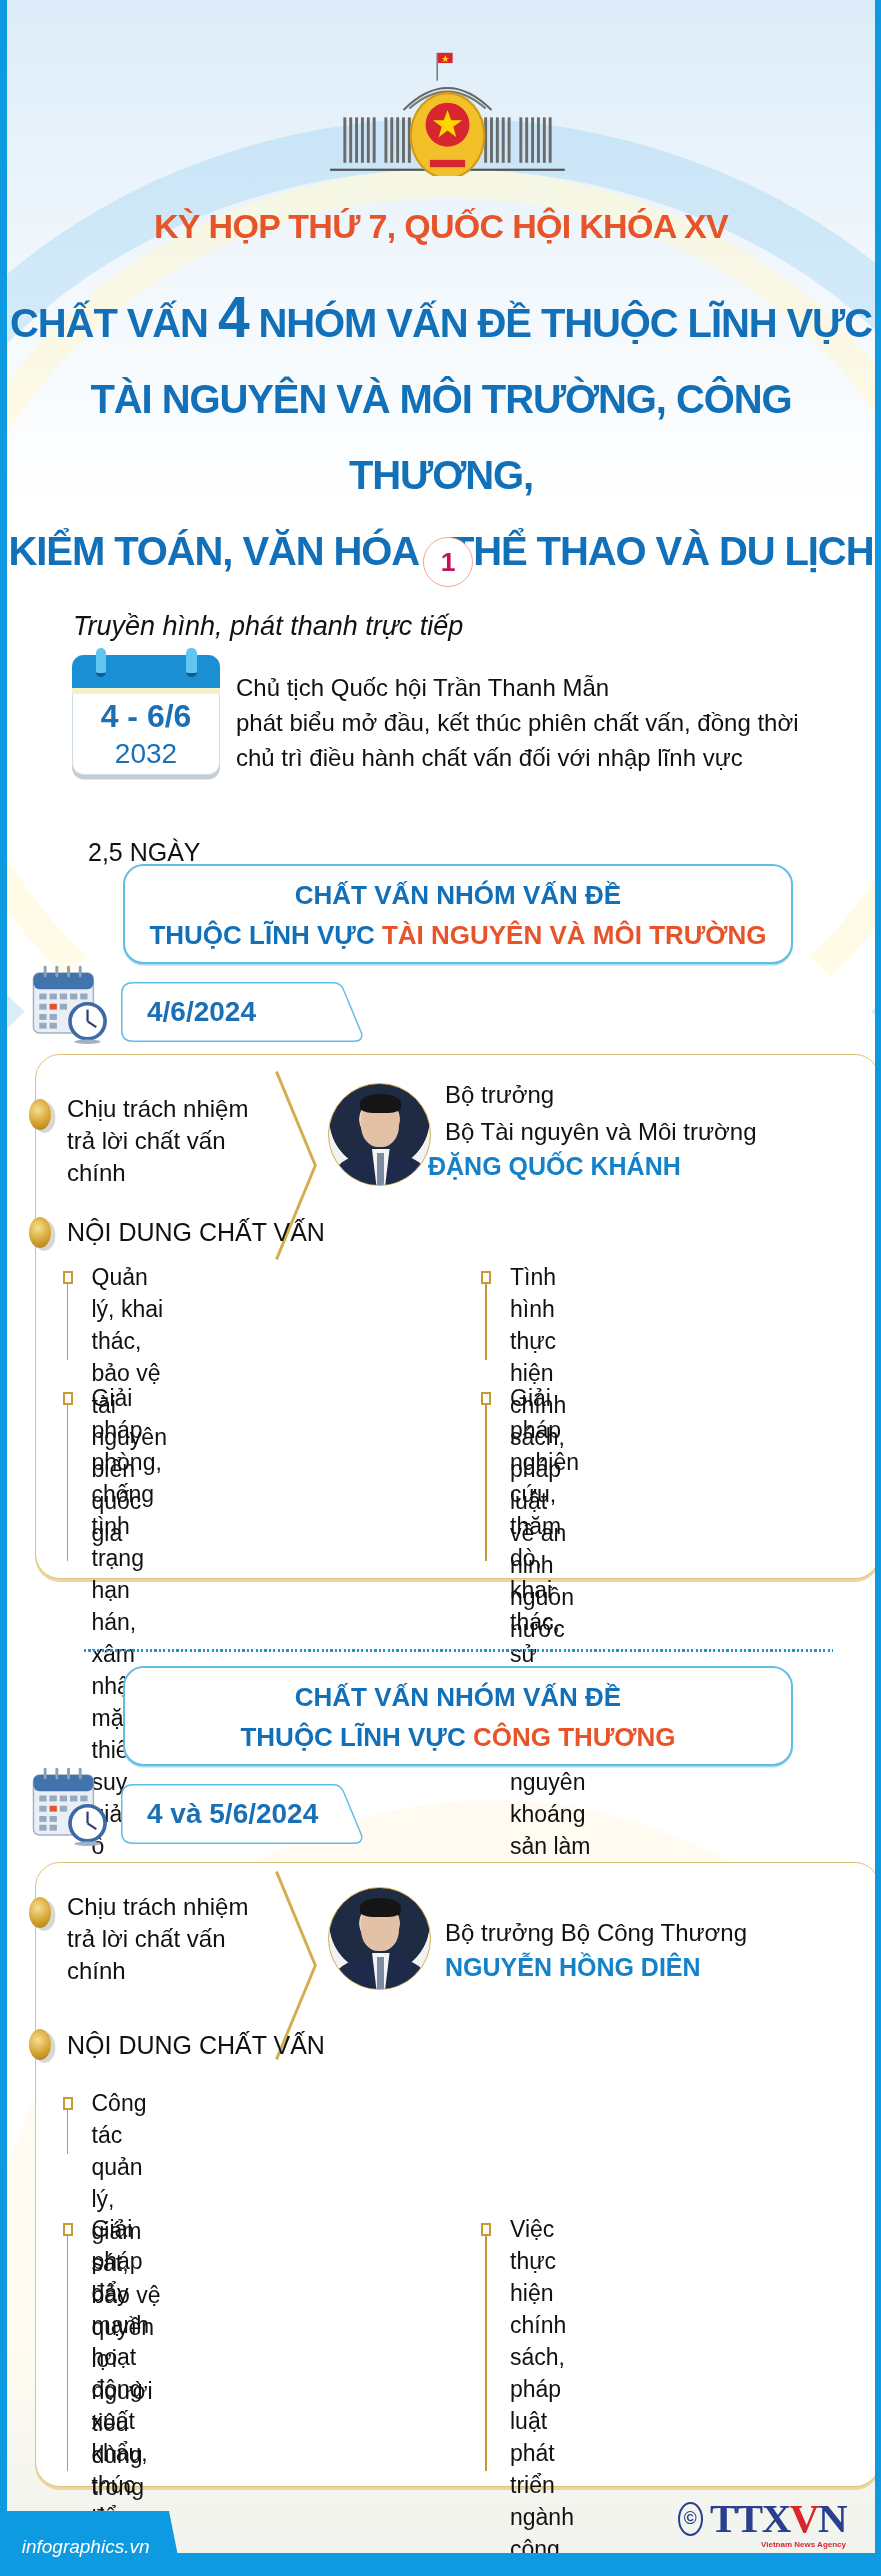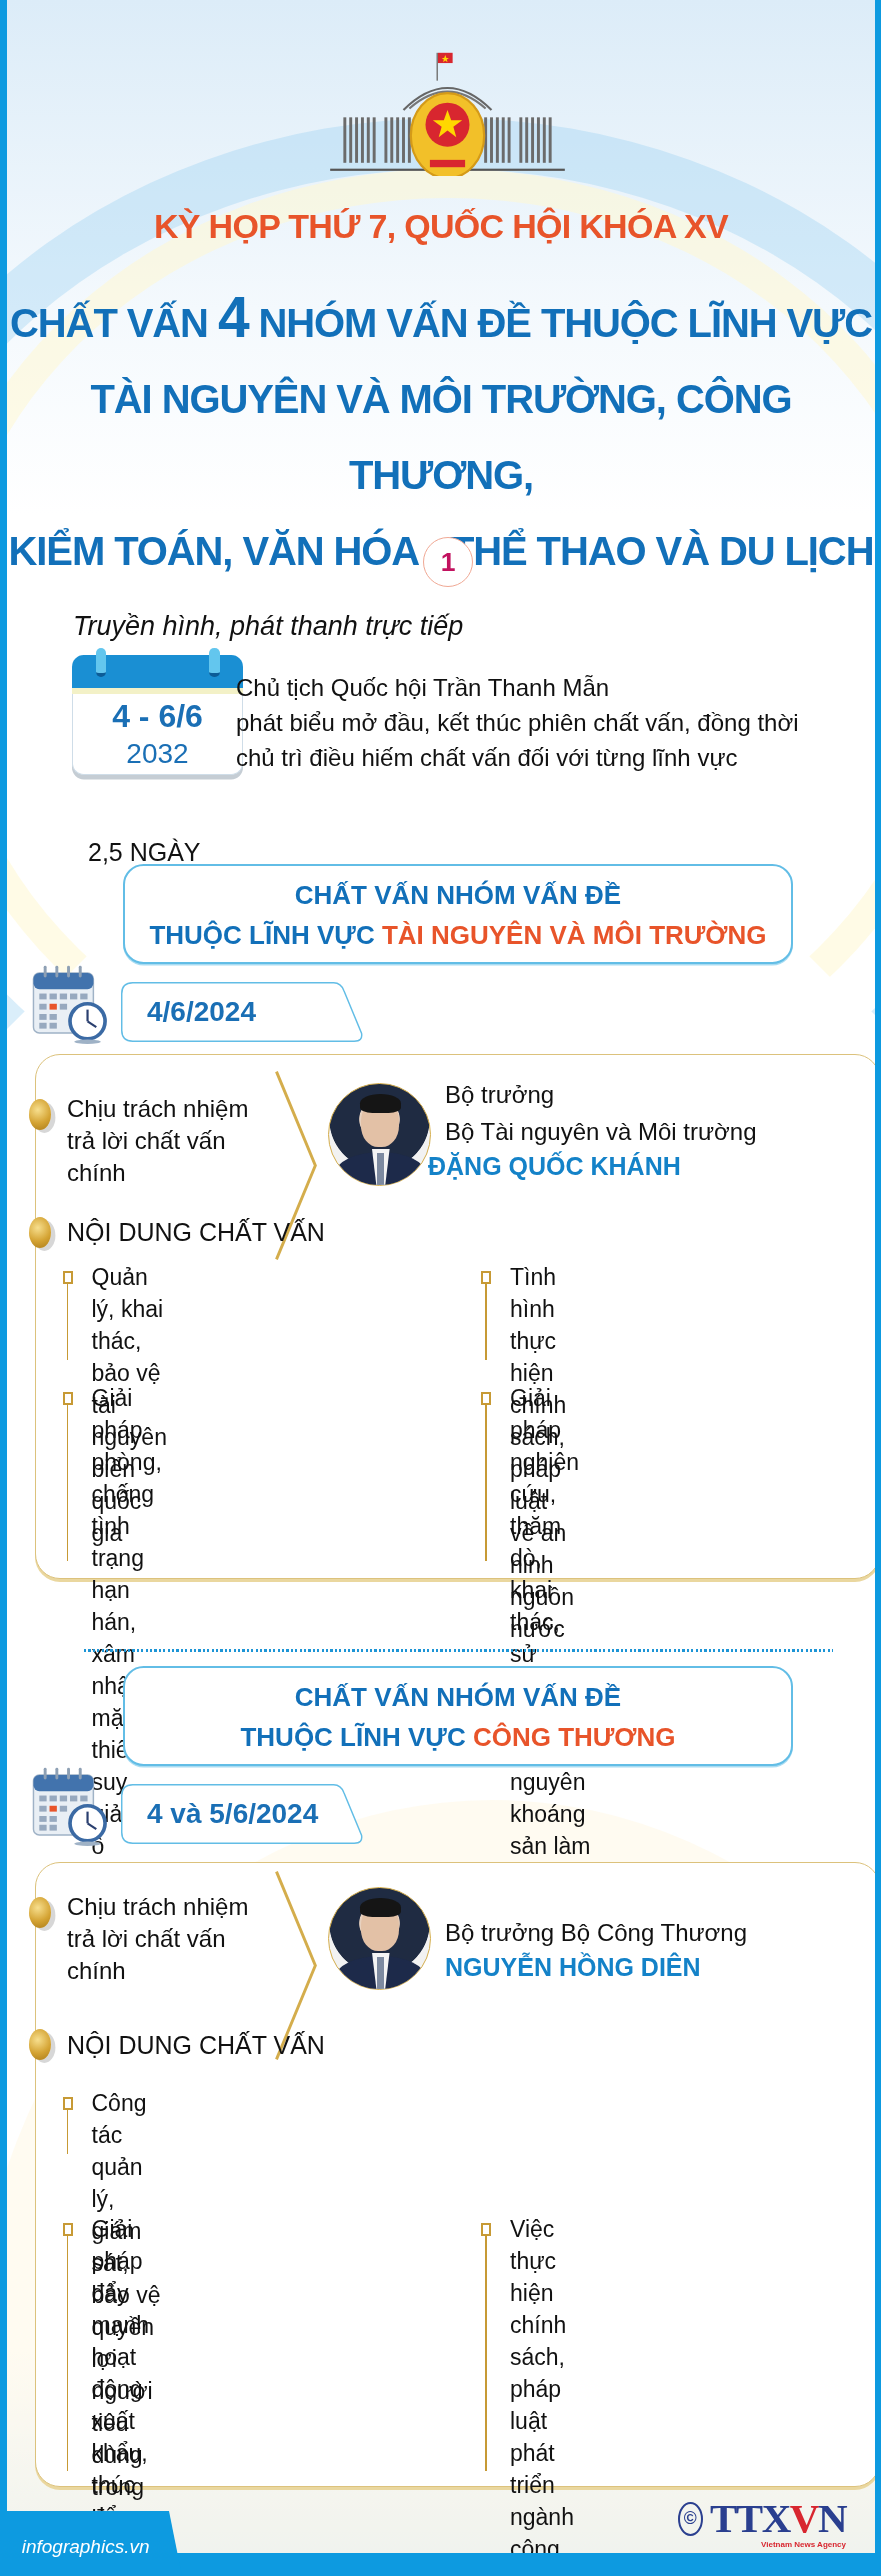--- a/index.html
+++ b/index.html
@@ -41,21 +41,21 @@
   .badge {
     position: absolute; left: 416px; top: 537px; width: 50px; height: 50px;
     border: 1.5px solid #f0a894; border-radius: 50%; background: #fff;
     color: #c2125f; font-weight: bold; font-size: 26.5px;
     display: flex; align-items: center; justify-content: center;
   }
   .live {
     position: absolute; left: 66px; top: 611px; font-style: italic; font-size: 27px; color: #111;
   }
   .cal {
-    position: absolute; left: 65px; top: 648px; width: 171px; height: 132px;
+    position: absolute; left: 65px; top: 648px; width: 148px; height: 132px;
   }
   .cal .top {
     position: absolute; left: 0; right: 0; top: 7.3px; height: 33px;
     background: #1a8fd3; border-radius: 11.8px 11.8px 0 0;
   }
   .cal .strip { position: absolute; left: 0; right: 0; top: 40px; height: 5.9px; background: #f3f1c7; }
   .cal .body {
     position: absolute; left: 0; right: 0; top: 46px; height: 81px;
     background: #fff; border: 0.7px solid #cfdde8; border-top: none; border-radius: 0 0 11.8px 11.8px;
     box-shadow: 0 4.4px 0 #c5cdd4;
@@ -206,21 +206,21 @@
     <div class="ring l"></div>
     <div class="ring r"></div>
     <div class="d1">4 - 6/6</div>
     <div class="d2">2032</div>
   </div>
   <div class="days">2,5 NGÀY</div>
 
   <div class="intro">
     <div>Chủ tịch Quốc hội Trần Thanh Mẫn</div>
     <div>phát biểu mở đầu, kết thúc phiên chất vấn, đồng thời</div>
-    <div>chủ trì điều hiếm chất vấn đối với từng lĩnh vực</div>
+    <div>chủ trì điều hành chất vấn đối với nhập lĩnh vực</div>
   </div>
 
   <div class="sec-head" style="top:864px;">
     <div>CHẤT VẤN NHÓM VẤN ĐỀ</div>
     <div><span>THUỘC LĨNH VỰC </span><span class="accent">TÀI NGUYÊN VÀ MÔI TRƯỜNG</span></div>
   </div>
 
   <svg class="date-ico" style="top:964px;" viewBox="0 0 104 110">
     <rect x="2" y="12" width="82" height="82" rx="8" fill="#e9eff5" stroke="#9fb2c6" stroke-width="2"></rect>
     <rect x="2" y="12" width="82" height="22" rx="8" fill="#4273ad"></rect>

